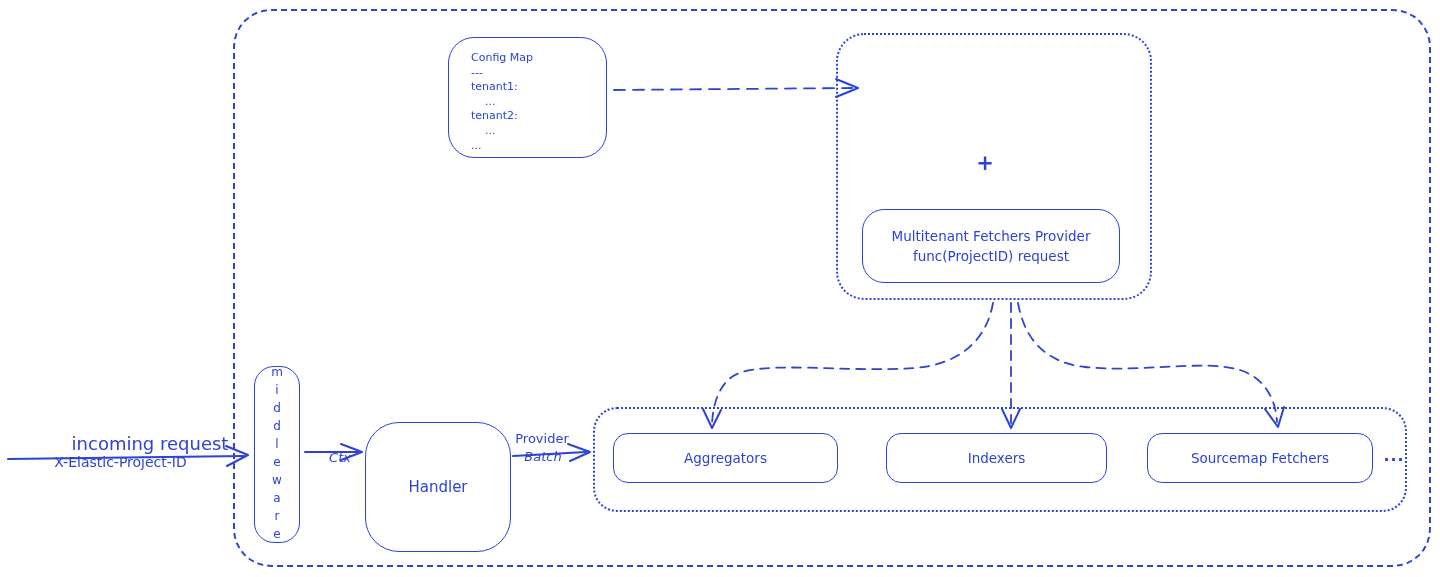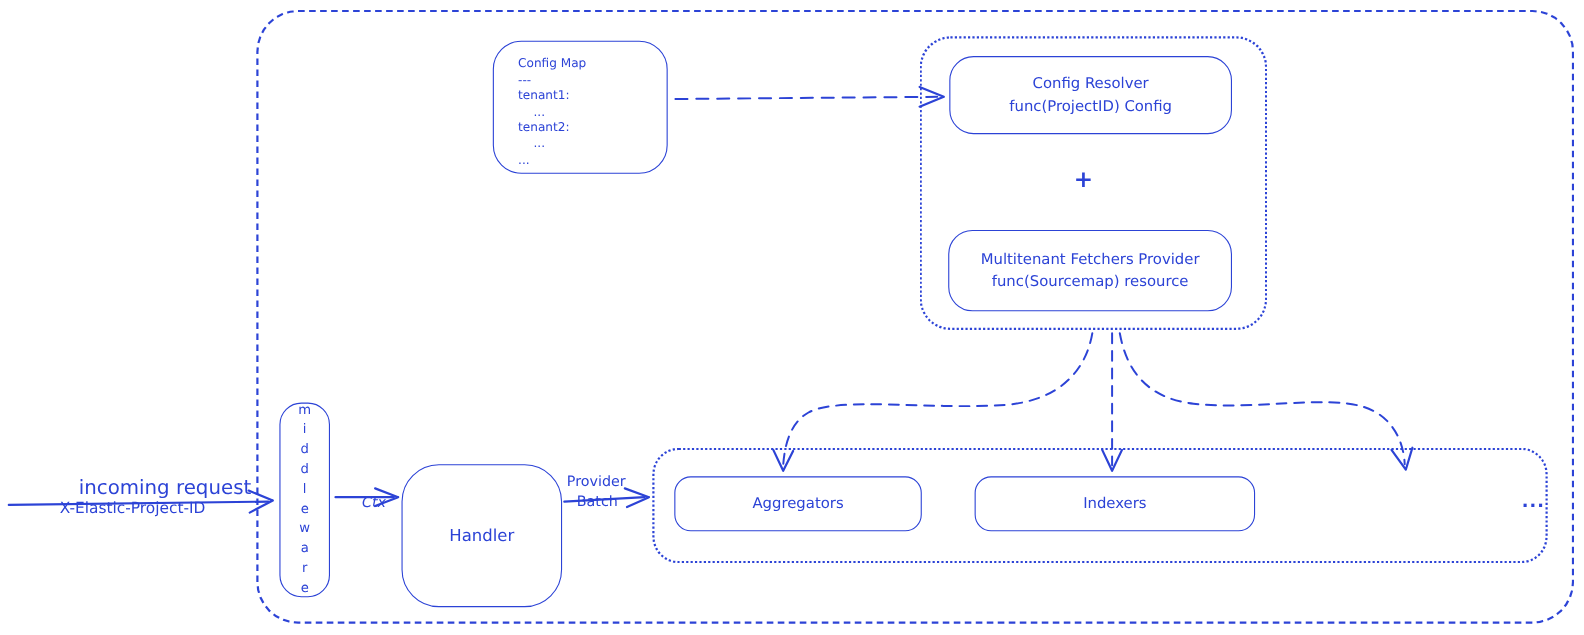--- a/index.html
+++ b/index.html
@@ -58,21 +58,21 @@
   }
   .config-map .indent { padding-left: 14px; }
   .config-resolver { left: 863px; top: 51px;  width: 257px; height: 71px; border-radius: 22px; }
   .provider        { left: 862px; top: 209px; width: 258px; height: 74px; border-radius: 22px; }
   .plus {
     left: 960px; top: 148px; width: 50px; height: 30px;
     display: flex; align-items: center; justify-content: center;
     font-size: 21px; font-weight: bold;
   }
   .aggregators { left: 613px;  top: 433px; width: 225px; height: 50px; border-radius: 15px; }
-  .indexers    { left: 886px;  top: 433px; width: 255px; height: 50px; border-radius: 15px; }
+  .indexers    { left: 886px;  top: 433px; width: 221px; height: 50px; border-radius: 15px; }
   .sourcemap   { left: 1147px; top: 433px; width: 226px; height: 50px; border-radius: 15px; }
   .more {
     left: 1380px; top: 446px; width: 28px;
     text-align: center; font-size: 16px; font-weight: bold; letter-spacing: 1px;
   }
   .middleware-box {
     left: 254px; top: 366px; width: 46px; height: 177px;
     border: 1.7px solid var(--ink); border-radius: 20px;
     display: flex; align-items: center; justify-content: center;
   }
@@ -81,21 +81,21 @@
     font-size: 12px; letter-spacing: 4px; line-height: 1;
   }
   .handler { left: 365px; top: 390px; width: 146px; height: 130px; border-radius: 34px; font-size: 15px; margin-top: 32px; }
 
   
   .lbl { text-align: center; white-space: nowrap; }
   .lbl-incoming { left: 55px;  top: 433px; width: 190px; font-size: 18px; }
   .lbl-header   { left: 18px;  top: 454px; width: 205px; font-size: 14px; }
   .lbl-ctx      { left: 316px; top: 450px; width: 48px;  font-size: 13px; font-style: italic; }
   .lbl-process  { left: 511px; top: 431px; width: 62px;  font-size: 13px; }
-  .lbl-batch    { left: 515px; top: 449px; width: 56px;  font-size: 13px; }
+  .lbl-batch    { left: 515px; top: 449px; width: 56px;  font-size: 13px; font-style: italic; }
 </style>
 </head>
 <body>
 
 <div class="canvas">
 
   <svg class="connectors" viewBox="0 0 1440 577">
 
     <g>
       <path class="solid-line" d="M8 459 L244 456"></path>
@@ -140,39 +140,38 @@
     <div>---</div>
     <div>tenant1:</div>
     <div class="indent">...</div>
     <div>tenant2:</div>
     <div class="indent">...</div>
     <div>...</div>
   </div>
 
   <div class="abs resolver-group"></div>
 
-  <div class="abs node config-resolver">
-    <div>Config Resolver</div>
-    <div>func(ProjectID) Config</div>
-  </div>
 
   <div class="abs plus">+</div>
 
   <div class="abs node provider">
     <div>Multitenant Fetchers Provider</div>
-    <div>func(Sourcemap) resource</div>
+    <div>func(ProjectID) request</div>
   </div>
 
   <div class="abs pipeline-group"></div>
 
   <div class="abs node aggregators">
     <div>Aggregators</div>
   </div>
   <div class="abs node indexers">
     <div>Indexers</div>
+  </div>
+  <div class="abs node sourcemap">
+    <div>Sourcemap Fetchers</div>
   </div>
   <div class="abs more">...</div>
 
   <div class="abs lbl lbl-incoming">incoming request</div>
   <div class="abs lbl lbl-header">X-Elastic-Project-ID</div>
 
   <div class="abs middleware-box">
     <div class="middleware-text">middleware</div>
   </div>
 

